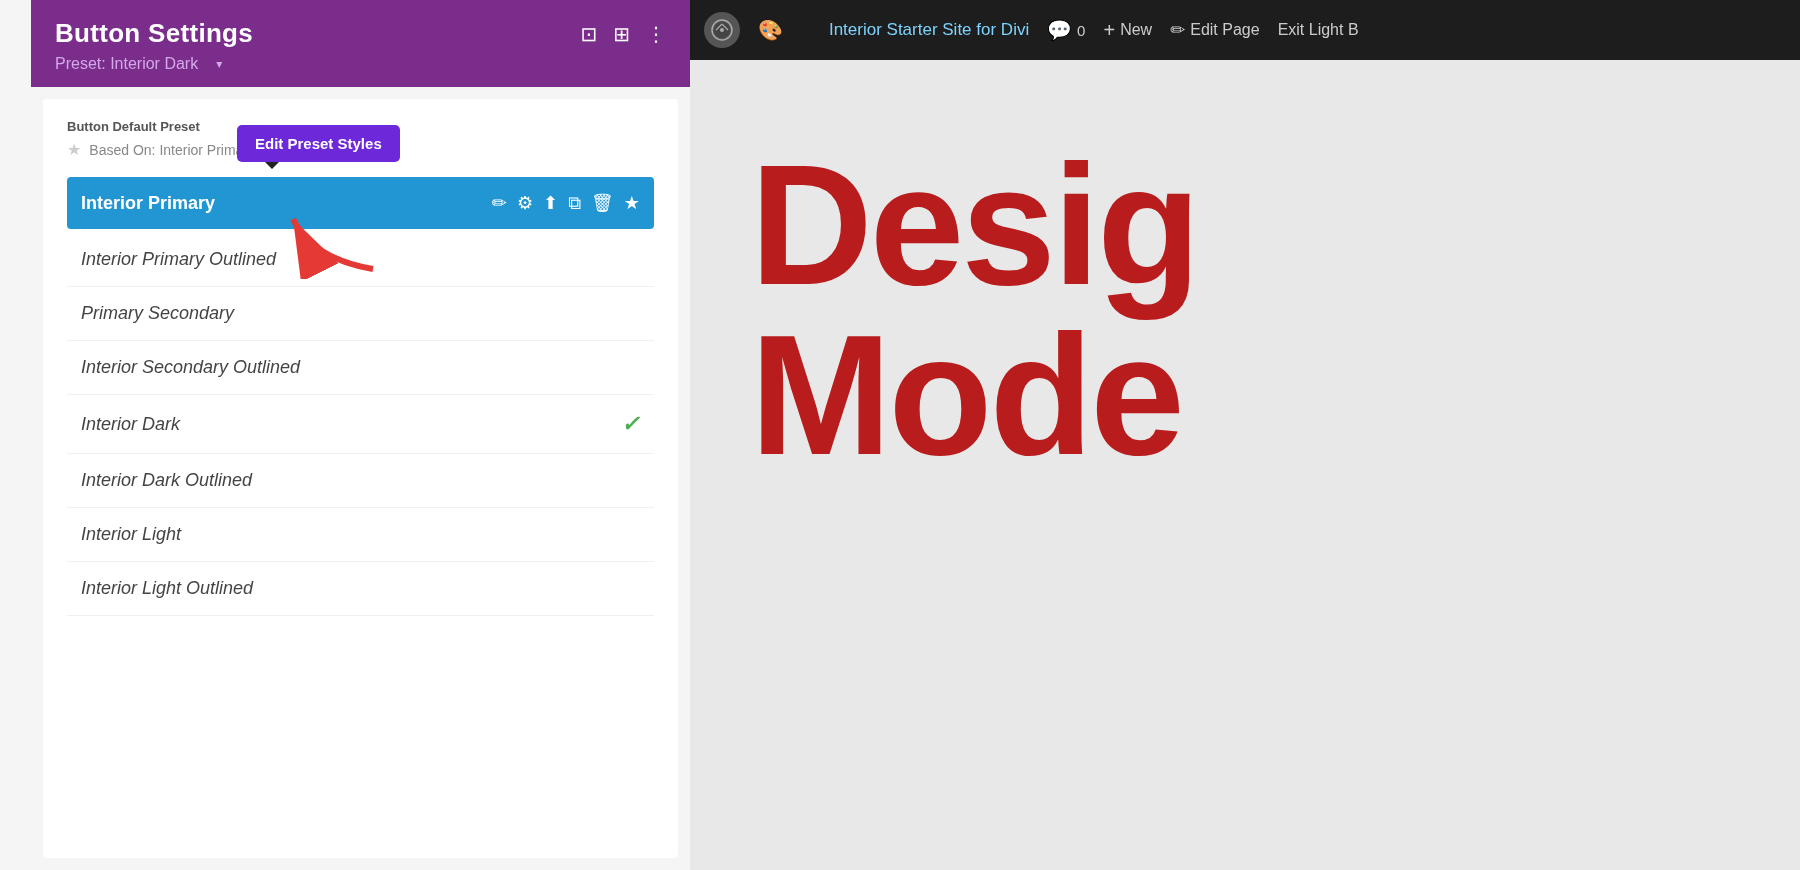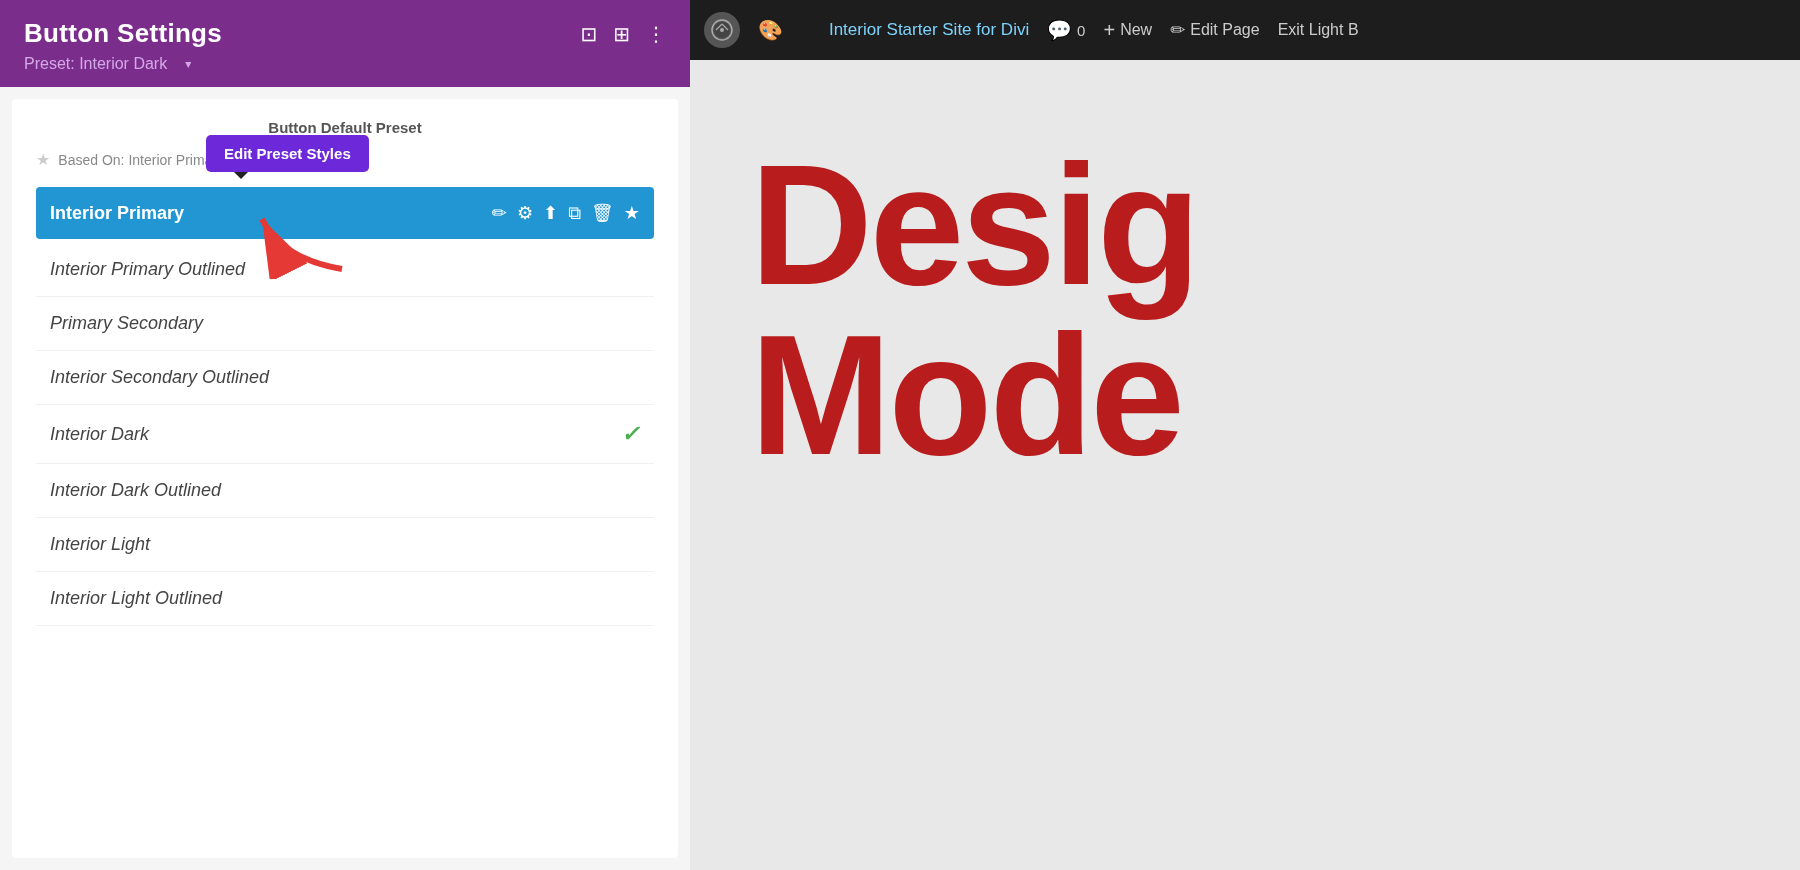--- a/index.html
+++ b/index.html
@@ -6,20 +6,21 @@
     body { width: 1800px; height: 870px; overflow: hidden; font-family: -apple-system, BlinkMacSystemFont, 'Segoe UI', sans-serif; display: flex; }
 
     
     .left-panel {
       width: 690px;
       height: 870px;
       background: #f5f5f5;
       display: flex;
       flex-direction: column;
       flex-shrink: 0;
+      padding-left: 31px;
     }
 
     .panel-header {
       background: #7b2d8b;
       padding: 18px 24px 14px 24px;
       display: flex;
       flex-direction: column;
     }
     .panel-header-top {
       display: flex;
@@ -60,25 +61,24 @@
       background: #fff;
       margin: 12px;
       border-radius: 4px;
       flex: 1;
       overflow: hidden;
       position: relative;
       padding: 20px 24px 0 24px;
     }
 
     .section-label {
-      font-size: 15px;
+      font-size: 13px;
       font-weight: 600;
       color: #555;
-      margin-bottom: 14px;
-      text-align: center;
+      margin-bottom: 6px;
     }
 
     .based-on-row {
       display: flex;
       align-items: center;
       gap: 8px;
       margin-bottom: 18px;
     }
     .based-on-row .star-icon {
       color: #ccc;

